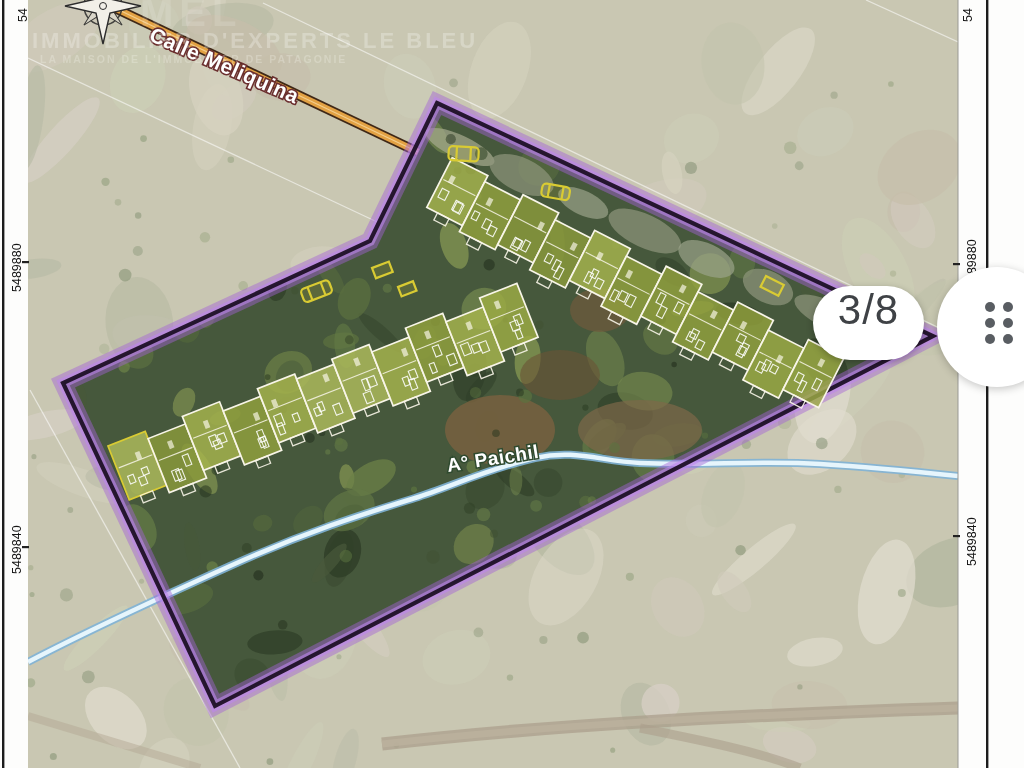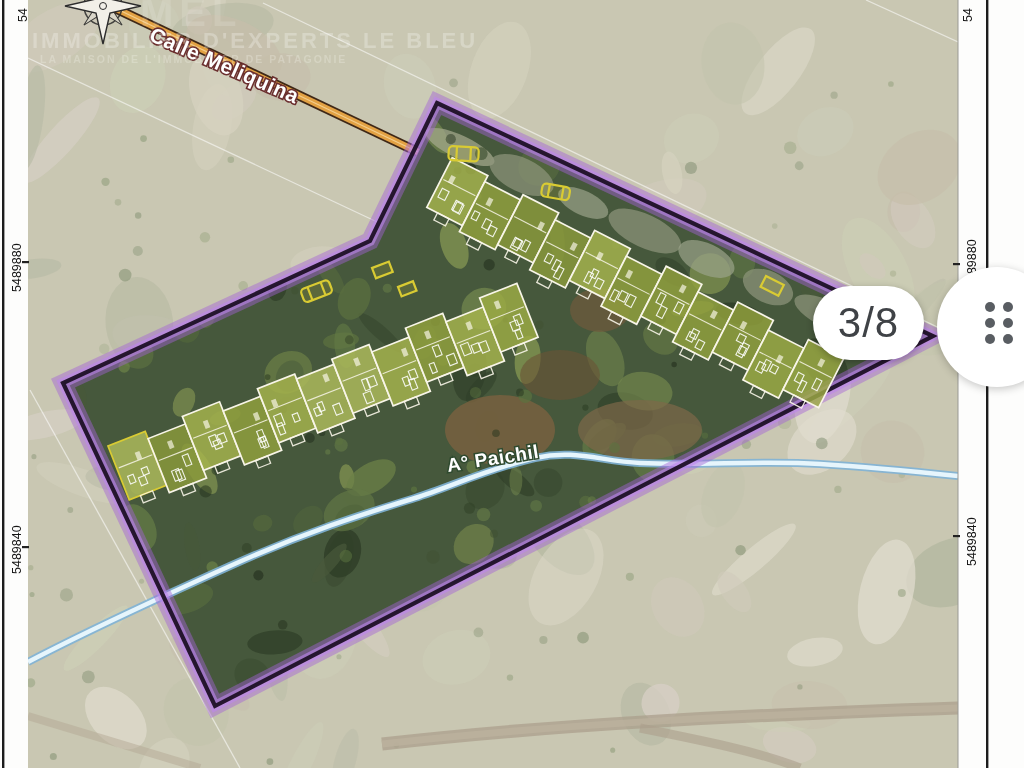--- a/index.html
+++ b/index.html
@@ -4,21 +4,21 @@
 <style>
   html,body{margin:0;padding:0;}
   body{
     width:1024px;height:768px;overflow:hidden;position:relative;
     background:#ffffff;font-family:"Liberation Sans",sans-serif;
   }
   #stage{position:absolute;inset:0;width:1024px;height:768px;}
   svg{position:absolute;left:0;top:0;}
   .counter-badge{
     position:absolute;left:813px;top:286px;width:111px;height:74px;
-    background:#ffffff;border-radius:40px;display:flex;align-items:center;justify-content:center;
+    background:#ffffff;border-radius:40px;display:flex;align-items:flex-start;justify-content:center;
     box-shadow:0 2px 7px rgba(0,0,0,.28);z-index:20;
   }
   .counter-badge span{
     font-size:42px;color:#3f4246;letter-spacing:1px;font-weight:400;
   }
   .more-circle{
     position:absolute;left:937px;top:267px;width:120px;height:120px;border-radius:50%;
     background:#ffffff;box-shadow:0 2px 9px rgba(0,0,0,.22);z-index:21;
   }
   .dots-grid{

